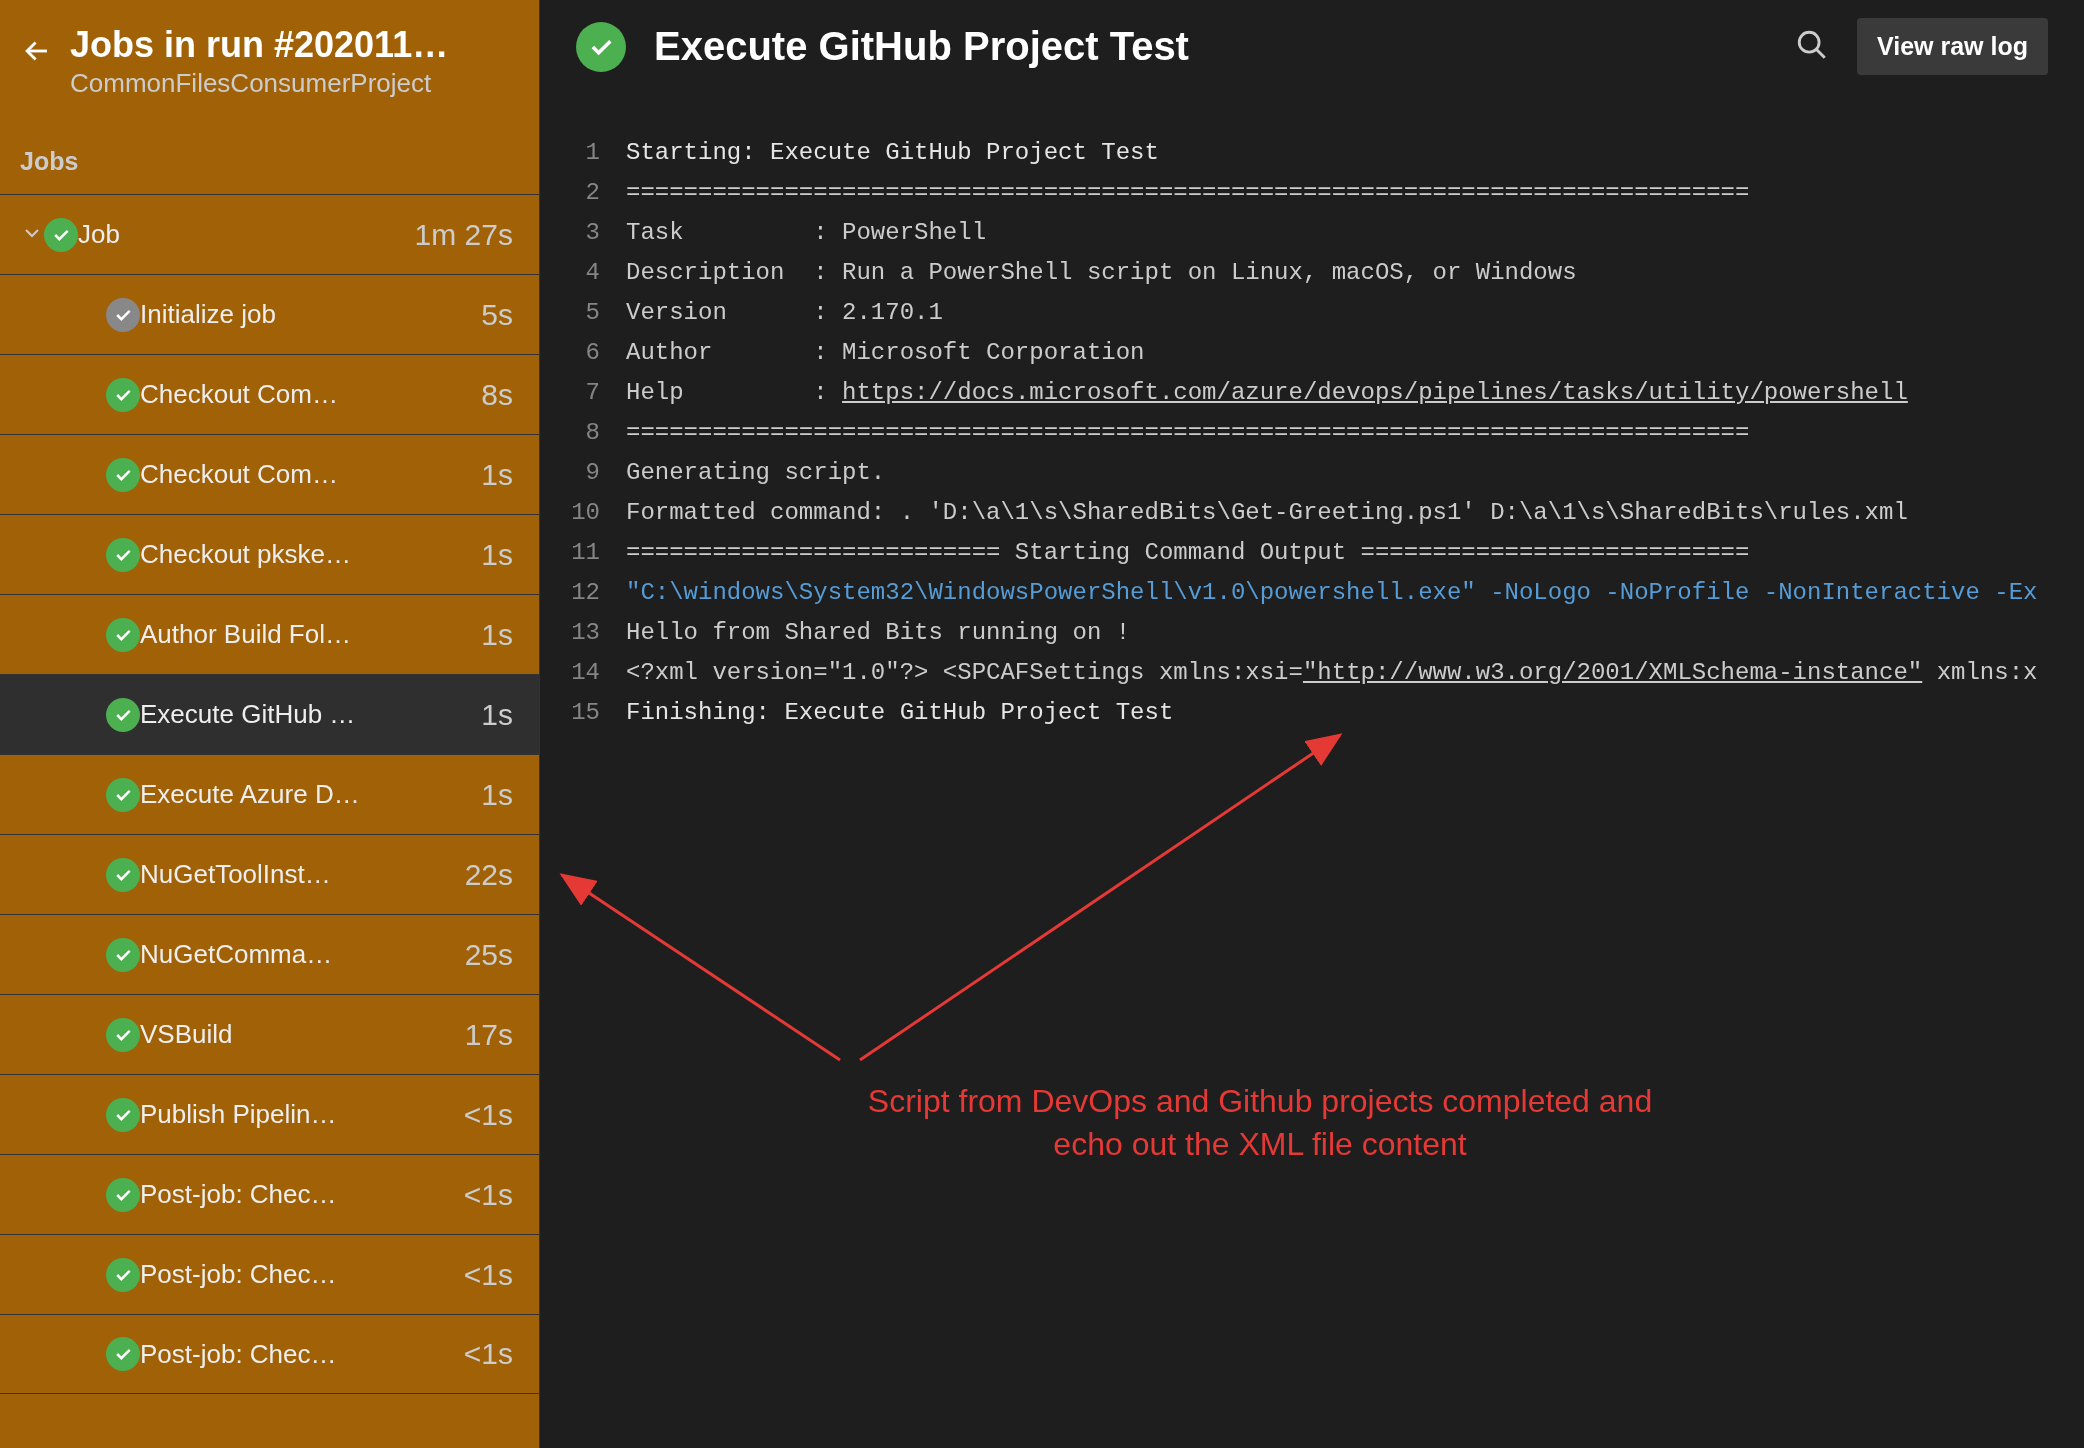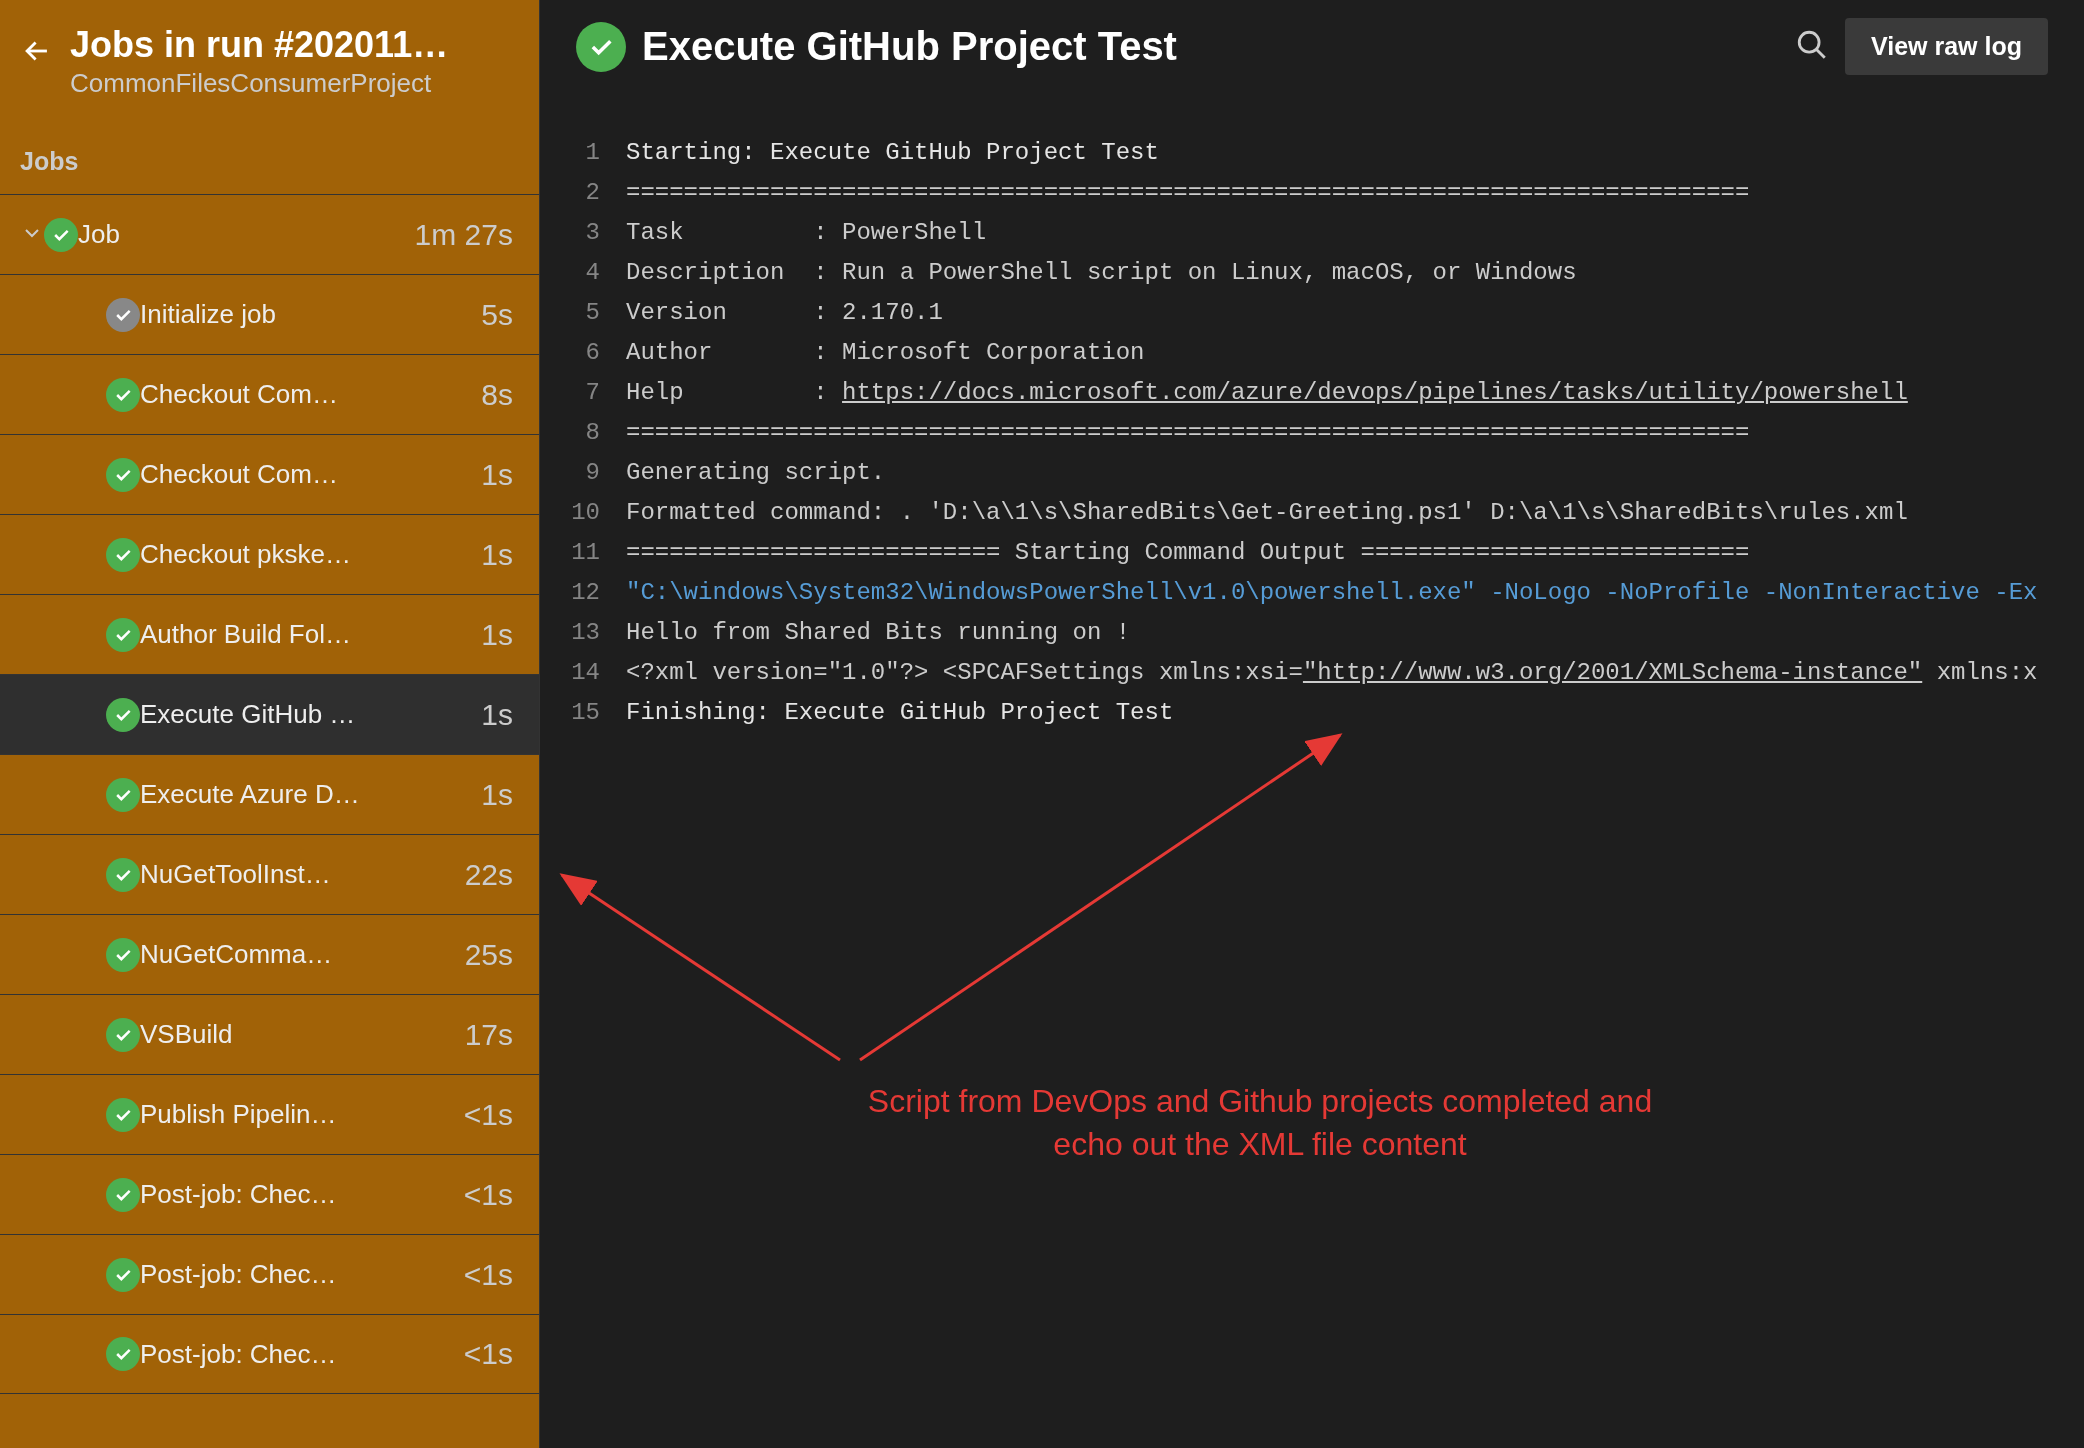--- a/index.html
+++ b/index.html
@@ -81,32 +81,32 @@
     font-size: 30px;
     color: #ccc;
     padding-right: 6px;
   }
   
   .main { flex: 1; background: #1e1e1e; display: flex; flex-direction: column; overflow: hidden; }
   .main-header {
     display: flex;
     align-items: center;
     padding: 18px 36px 18px 36px;
-    gap: 16px;
+    gap: 28px;
   }
   .main-header .status-icon { width: 50px; height: 50px; flex: 0 0 50px; }
   .main-header .status-icon svg { width: 28px; height: 28px; }
   .main-title { font-size: 40px; font-weight: 700; color: #fff; flex: 1; }
   .search-btn svg { width: 34px; height: 34px; }
   .raw-log-btn {
     background: #3a3a3a;
     color: #fff;
     font-size: 25px;
     font-weight: 600;
-    padding: 14px 26px;
+    padding: 14px 20px;
     border: none;
     border-radius: 4px;
     cursor: pointer;
   }
   
   .log {
     font-family: "SFMono-Regular", Consolas, "Liberation Mono", Menlo, monospace;
     font-size: 24px;
     line-height: 40px;
     padding: 40px 0 0 0;

